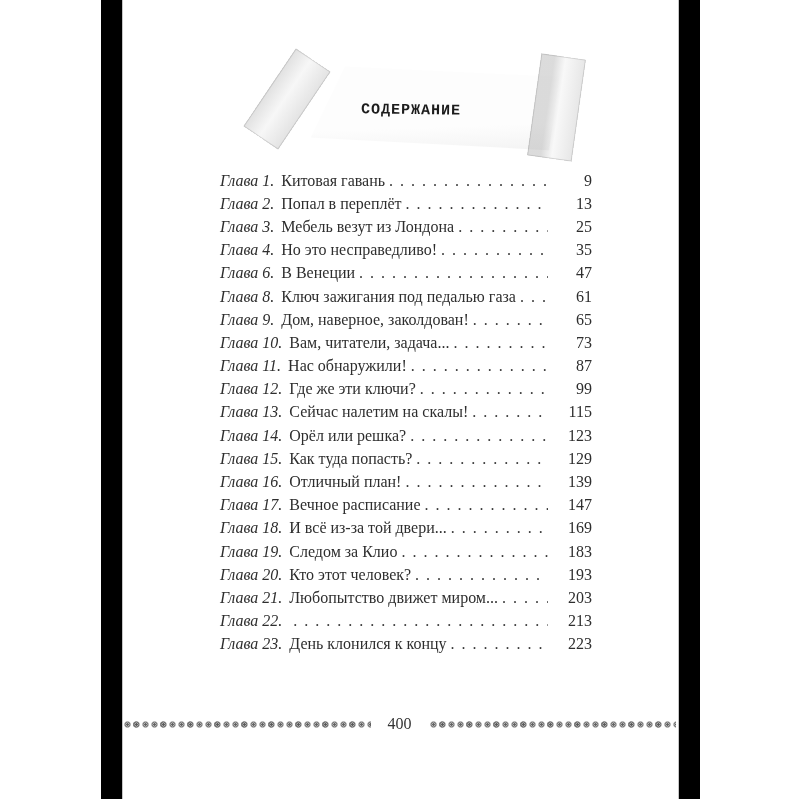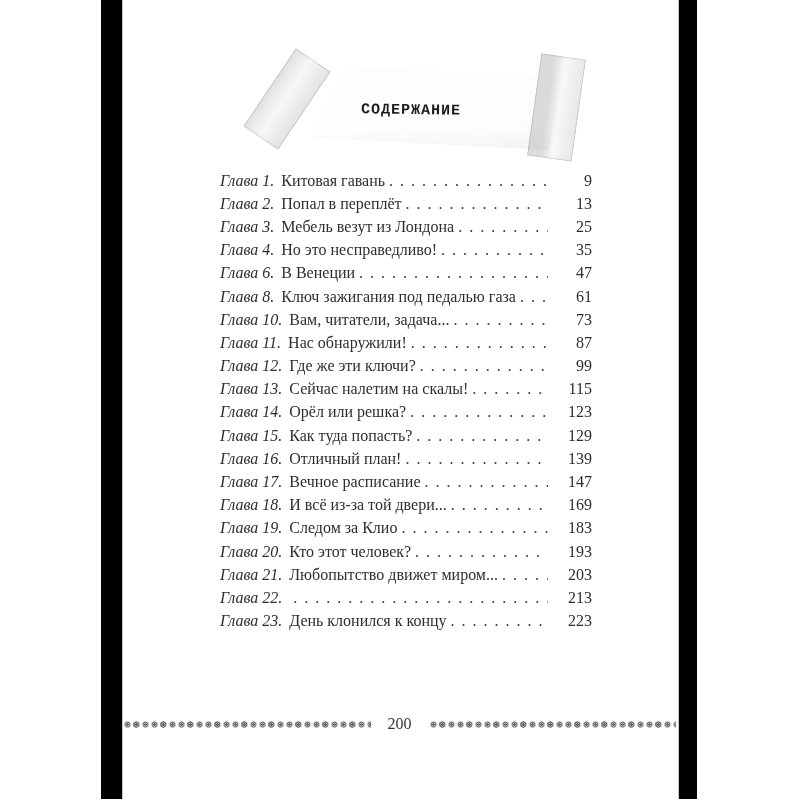--- a/index.html
+++ b/index.html
@@ -1,18 +1,18 @@
 <!DOCTYPE html>
 <html><head>
 <meta charset="utf-8">
 <style>
   html, body { margin: 0; padding: 0; }
   .canvas {
     position: relative;
-    width: 697px; height: 800px;
+    width: 800px; height: 800px;
     background: #ffffff;
     overflow: hidden;
     font-family: "Liberation Serif", serif;
   }
   
   .bar { position: absolute; top: 0; height: 799px; width: 21px; background: #000; }
   .bar-left { left: 101px; }
   .bar-right { left: 679px; }
   .edge-line { position: absolute; top: 0; height: 799px; width: 1px; background: #c6c6c6; }
   .edge-line-left { left: 122px; }
@@ -124,20 +124,26 @@
       </div>
 
 
       <div class="row">
         <span class="pre">Глава 8.</span>
         <span class="ttl">Ключ зажигания под педалью газа</span>
         <span class="leader"></span>
         <span class="num">61</span>
       </div>
 
+      <div class="row">
+        <span class="pre">Глава 9.</span>
+        <span class="ttl">Дом, наверное, заколдован!</span>
+        <span class="leader"></span>
+        <span class="num">65</span>
+      </div>
 
       <div class="row">
         <span class="pre">Глава 10.</span>
         <span class="ttl">Вам, читатели, задача...</span>
         <span class="leader"></span>
         <span class="num">73</span>
       </div>
 
       <div class="row">
         <span class="pre">Глава 11.</span>
@@ -225,16 +231,16 @@
       <div class="row">
         <span class="pre">Глава 23.</span>
         <span class="ttl">День клонился к концу</span>
         <span class="leader"></span>
         <span class="num">223</span>
       </div>
     </div>
 
   <div class="footer">
     <div class="chain"></div>
-    <div class="pageno">200</div>
+    <div class="pageno">400</div>
     <div class="chain"></div>
   </div>
 </div>
 
 </body></html>

